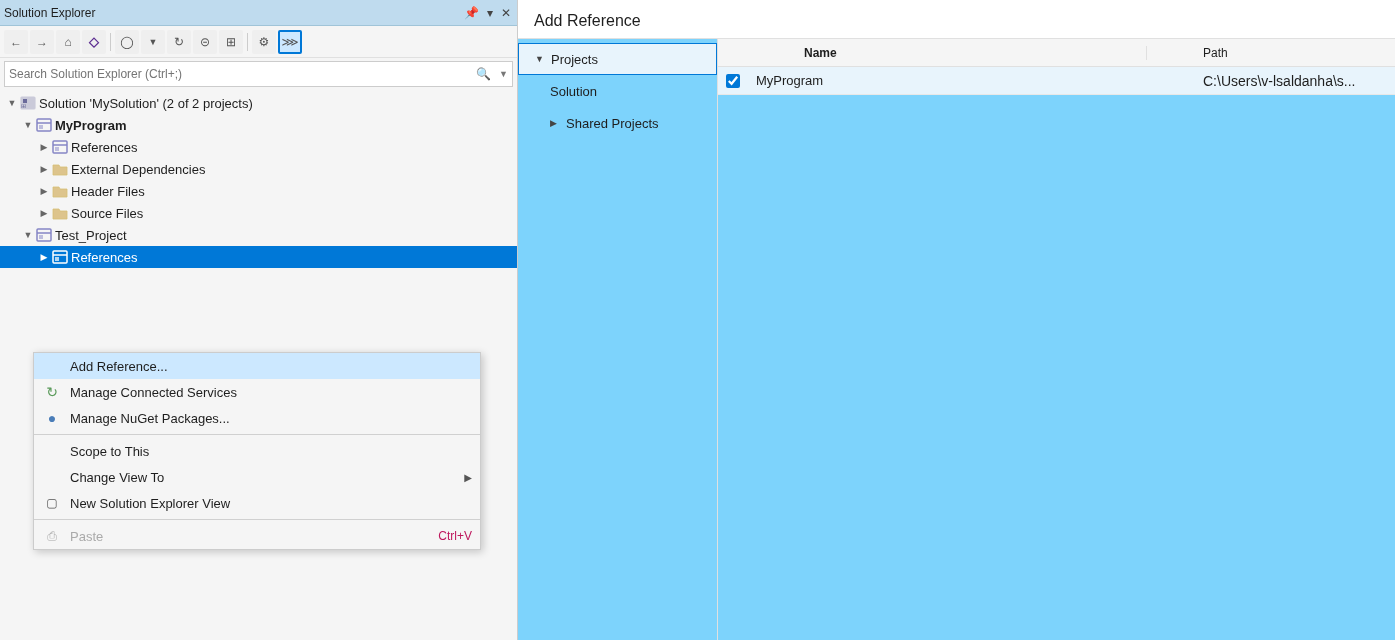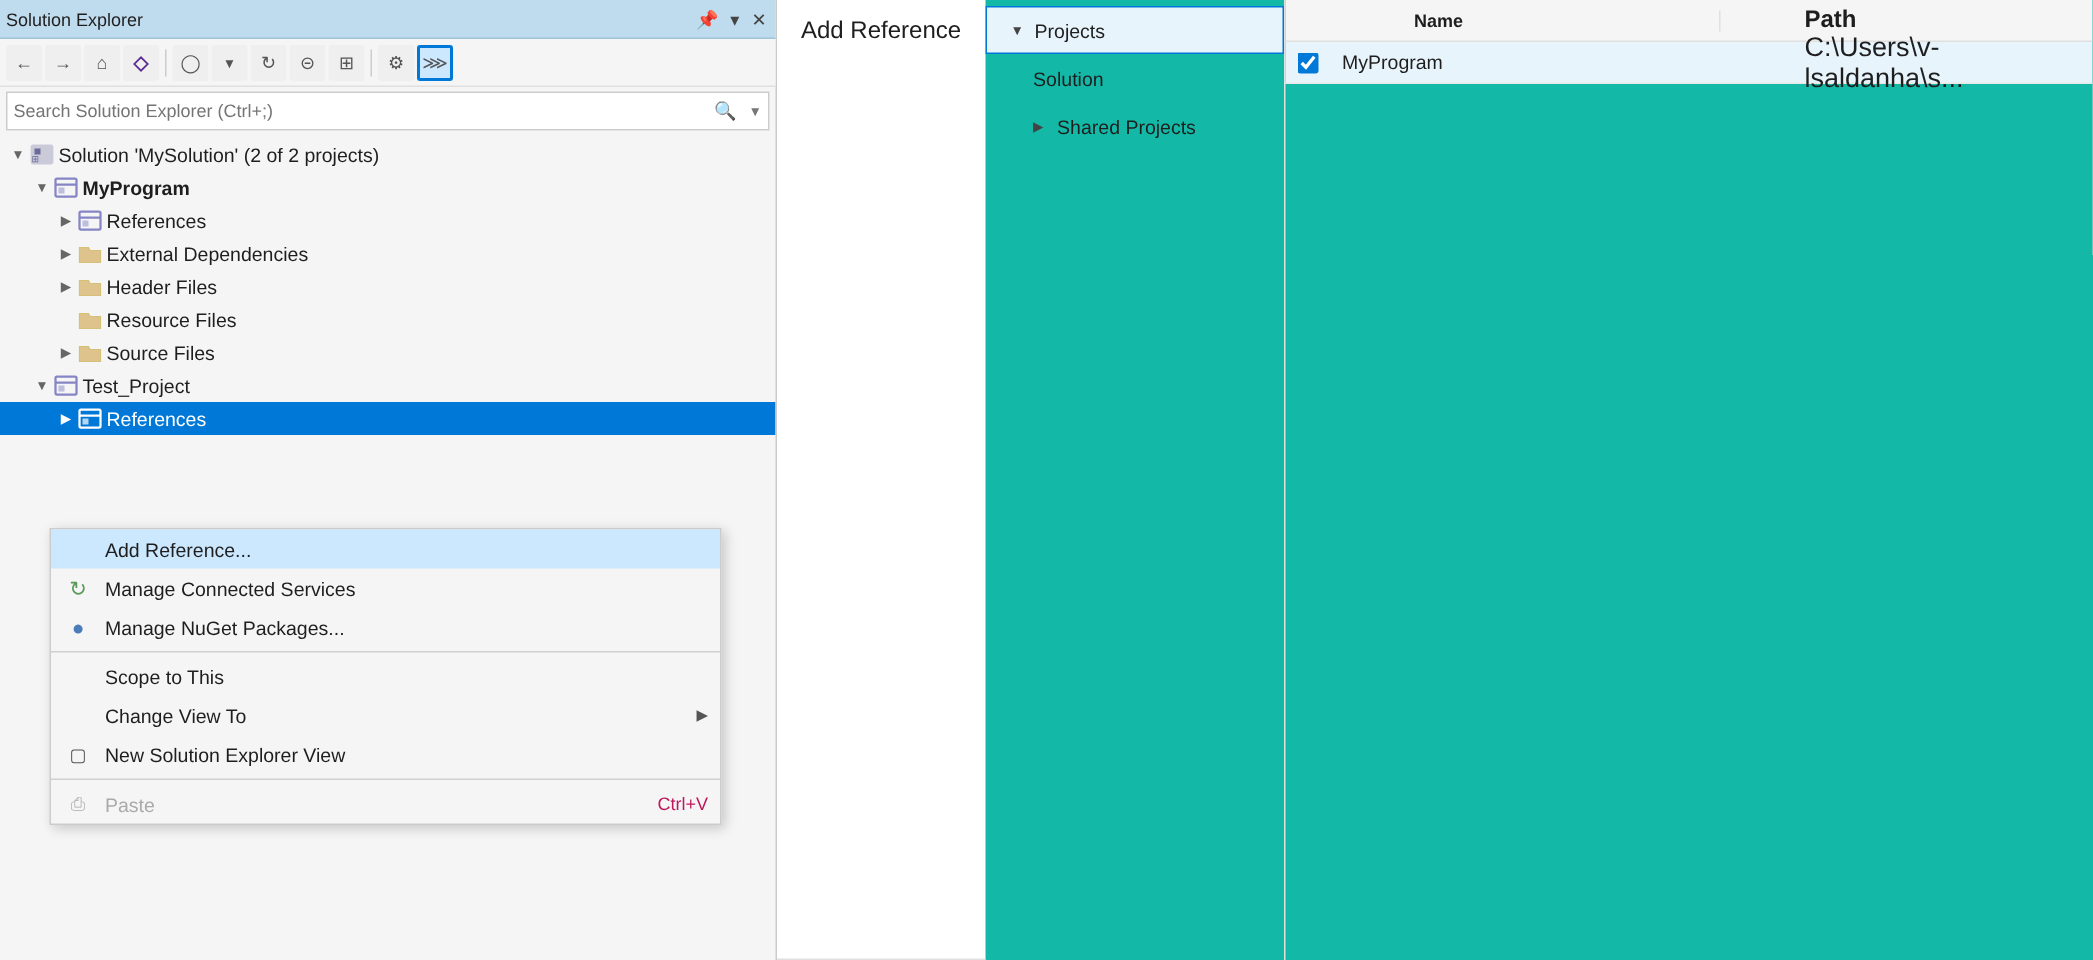--- a/index.html
+++ b/index.html
@@ -225,22 +225,22 @@
     .ctx-separator {
       height: 1px;
       background: #d0d0d0;
       margin: 3px 0;
     }
 
     
     .add-reference-panel {
       flex: 1;
       display: flex;
-      flex-direction: row;
-      background: #14b8a6;
+      flex-direction: column;
+      background: #7dd3fc;
     }
 
     .ar-titlebar {
       background: white;
       padding: 12px 16px 8px;
       border-bottom: 1px solid #e0e0e0;
     }
 
     .ar-title {
       font-size: 16px;
@@ -310,22 +310,22 @@
       padding: 0 8px;
       font-size: 12px;
       font-weight: 600;
       color: #1e1e1e;
       border-right: 1px solid #e0e0e0;
     }
 
     .ar-col-path {
       width: 200px;
       padding: 0 8px;
-      font-size: 16px;
-      font-weight: 700;
+      font-size: 12px;
+      font-weight: 400;
       color: #1e1e1e;
     }
 
     .ar-table-row {
       display: flex;
       align-items: center;
       height: 28px;
       background: #e8f4fc;
       border-bottom: 1px solid #e8e8e8;
     }
@@ -347,21 +347,21 @@
     .ar-cell-name {
       flex: 1;
       padding: 0 8px;
       font-size: 13px;
       color: #1e1e1e;
     }
 
     .ar-cell-path {
       width: 200px;
       padding: 0 8px;
-      font-size: 18px;
+      font-size: 14px;
       color: #1e1e1e;
     }
 
     
     .icon-solution { color: #6a6a9a; font-size: 14px; }
     .icon-folder { color: #d4b060; font-size: 13px; }
 
     .indent1 { padding-left: 20px; }
     .indent2 { padding-left: 36px; }
   </style>
@@ -452,29 +452,20 @@
     <div class="tree-item indent2">
       <span class="expand-icon">▶</span>
       <span class="tree-icon icon-folder">
         <svg width="16" height="16" viewBox="0 0 16 16">
             <path d="M1 4h6l1 2h7v8H1z" fill="#d4b060" opacity="0.7" stroke="#c9a840" stroke-width="0.8"></path>
           </svg>
       </span>
       <span class="tree-label">Header Files</span>
     </div>
 
-    <div class="tree-item indent2">
-      <span class="expand-icon"></span>
-      <span class="tree-icon icon-folder">
-        <svg width="16" height="16" viewBox="0 0 16 16">
-            <path d="M1 4h6l1 2h7v8H1z" fill="#d4b060" opacity="0.7" stroke="#c9a840" stroke-width="0.8"></path>
-          </svg>
-      </span>
-      <span class="tree-label">Resource Files</span>
-    </div>
 
     <div class="tree-item indent2">
       <span class="expand-icon">▶</span>
       <span class="tree-icon icon-folder">
         <svg width="16" height="16" viewBox="0 0 16 16">
             <path d="M1 4h6l1 2h7v8H1z" fill="#d4b060" opacity="0.7" stroke="#c9a840" stroke-width="0.8"></path>
           </svg>
       </span>
       <span class="tree-label">Source Files</span>
     </div>

